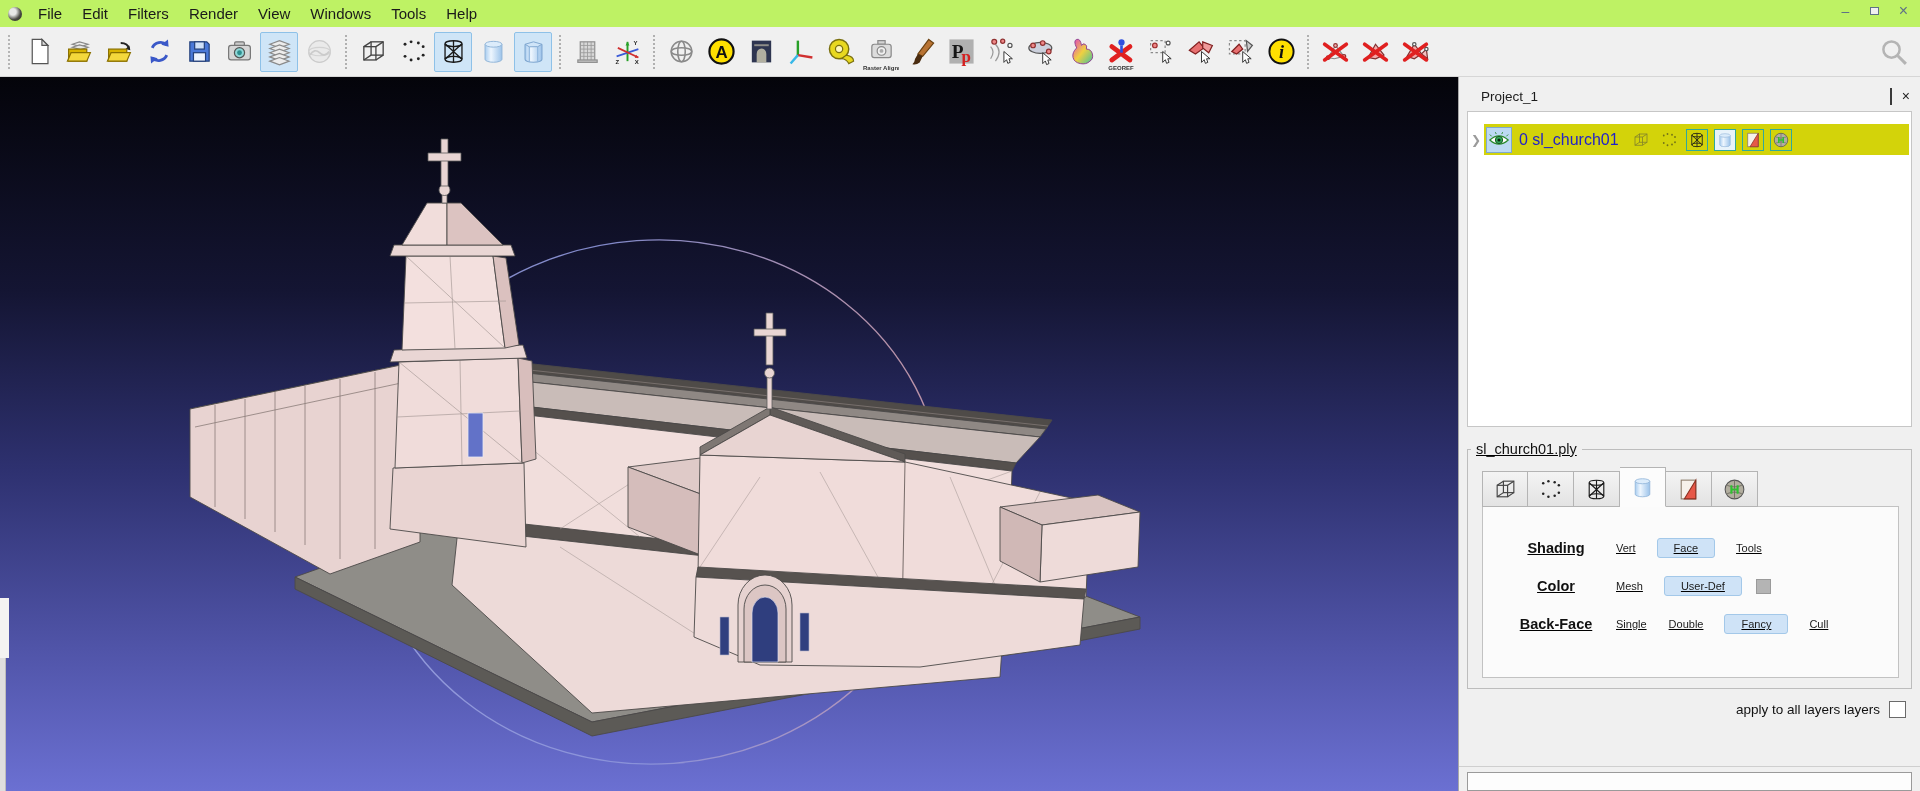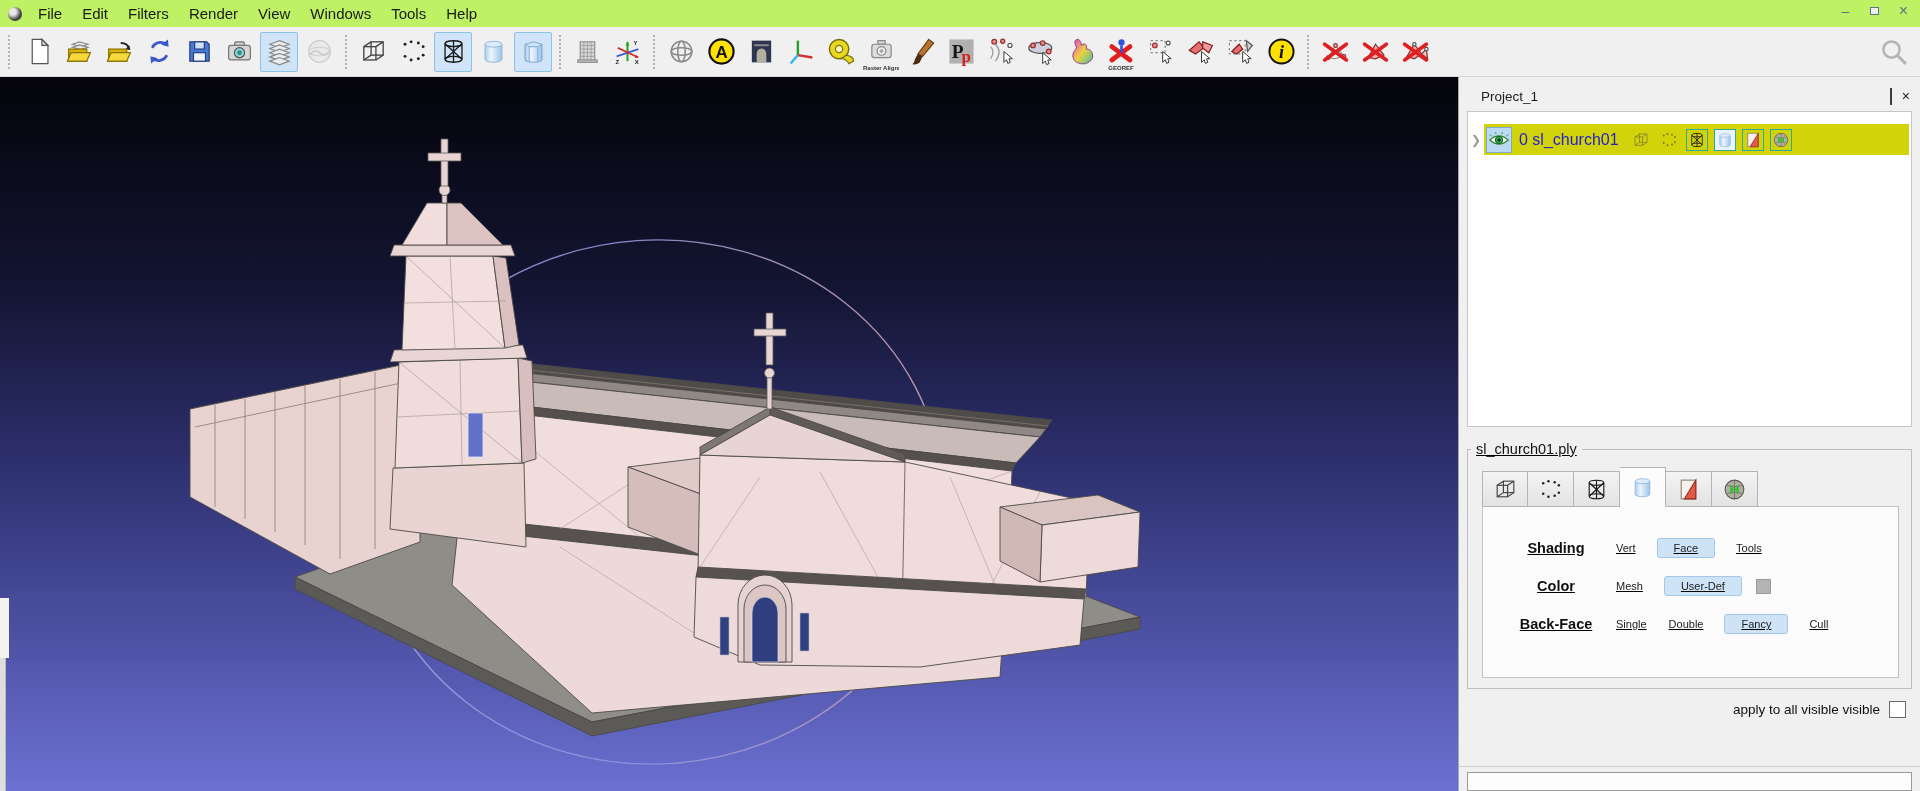--- a/index.html
+++ b/index.html
@@ -777,21 +777,21 @@
                 <span class="opt">Double</span>
                 <span class="opt sel">Fancy</span>
                 <span class="opt">Cull</span>
               </span>
             </div>
           </div>
       </div>
     </fieldset>
 
     <div class="apply-row">
-      <span>apply to all visible visible</span>
+      <span>apply to all layers layers</span>
       <span class="checkbox"></span>
     </div>
 
     <div class="bottom-stub">
       <div class="inner">
           <div class="ghost">··· ·· ···· ·· ····· ···· ·····</div>
         </div>
     </div>
   </div>
 </div>

